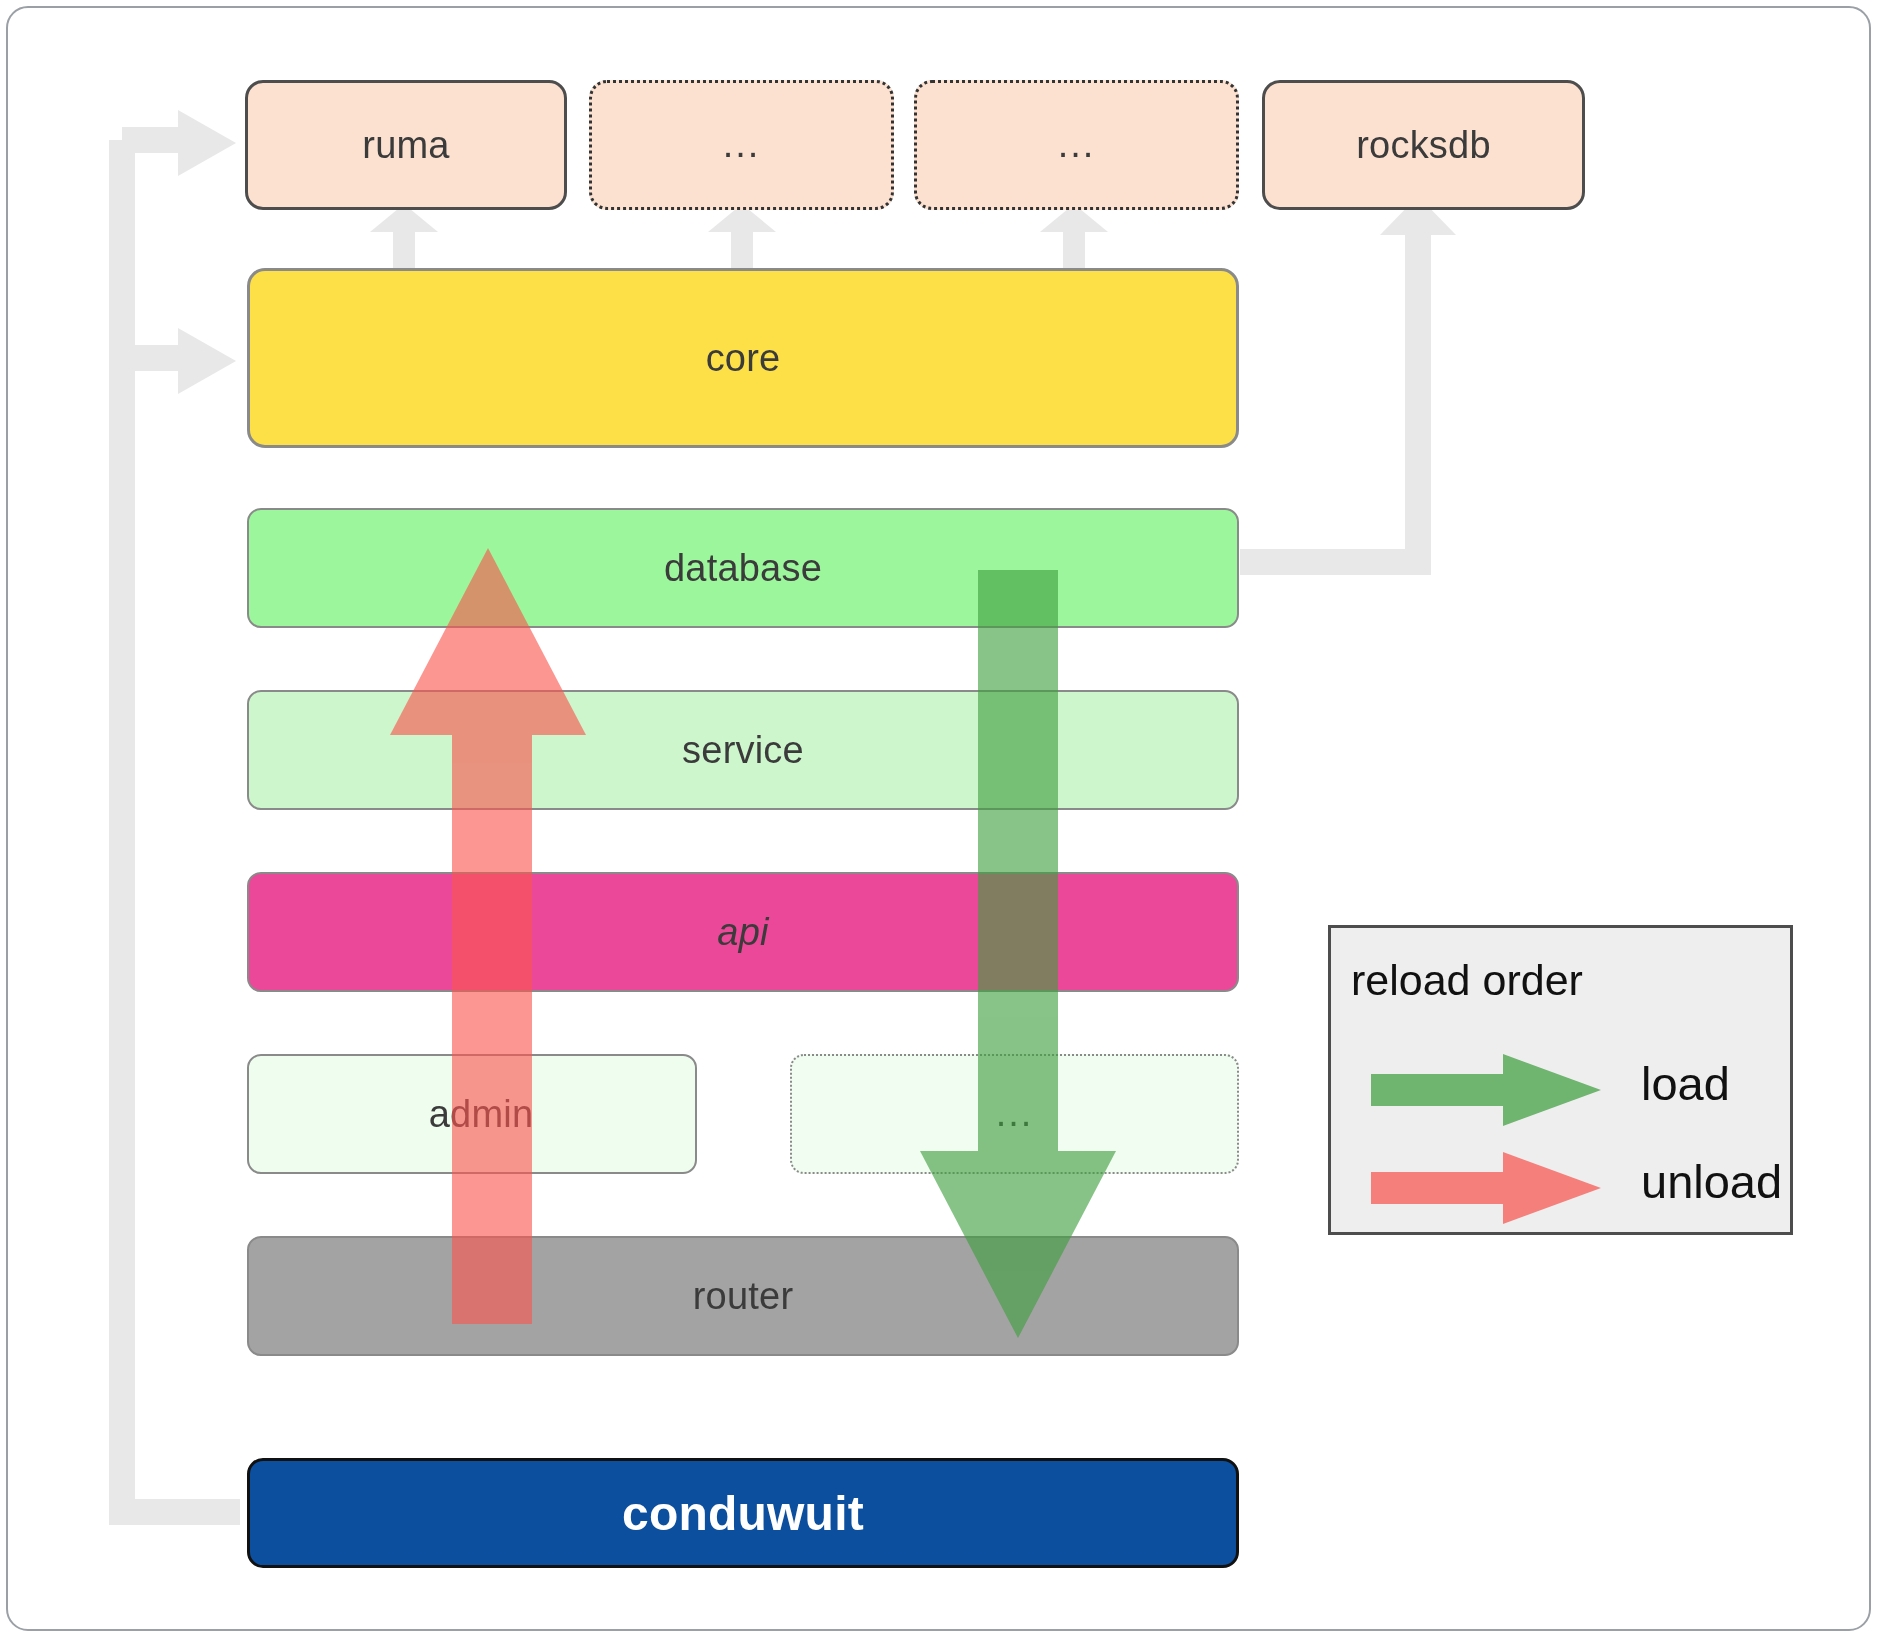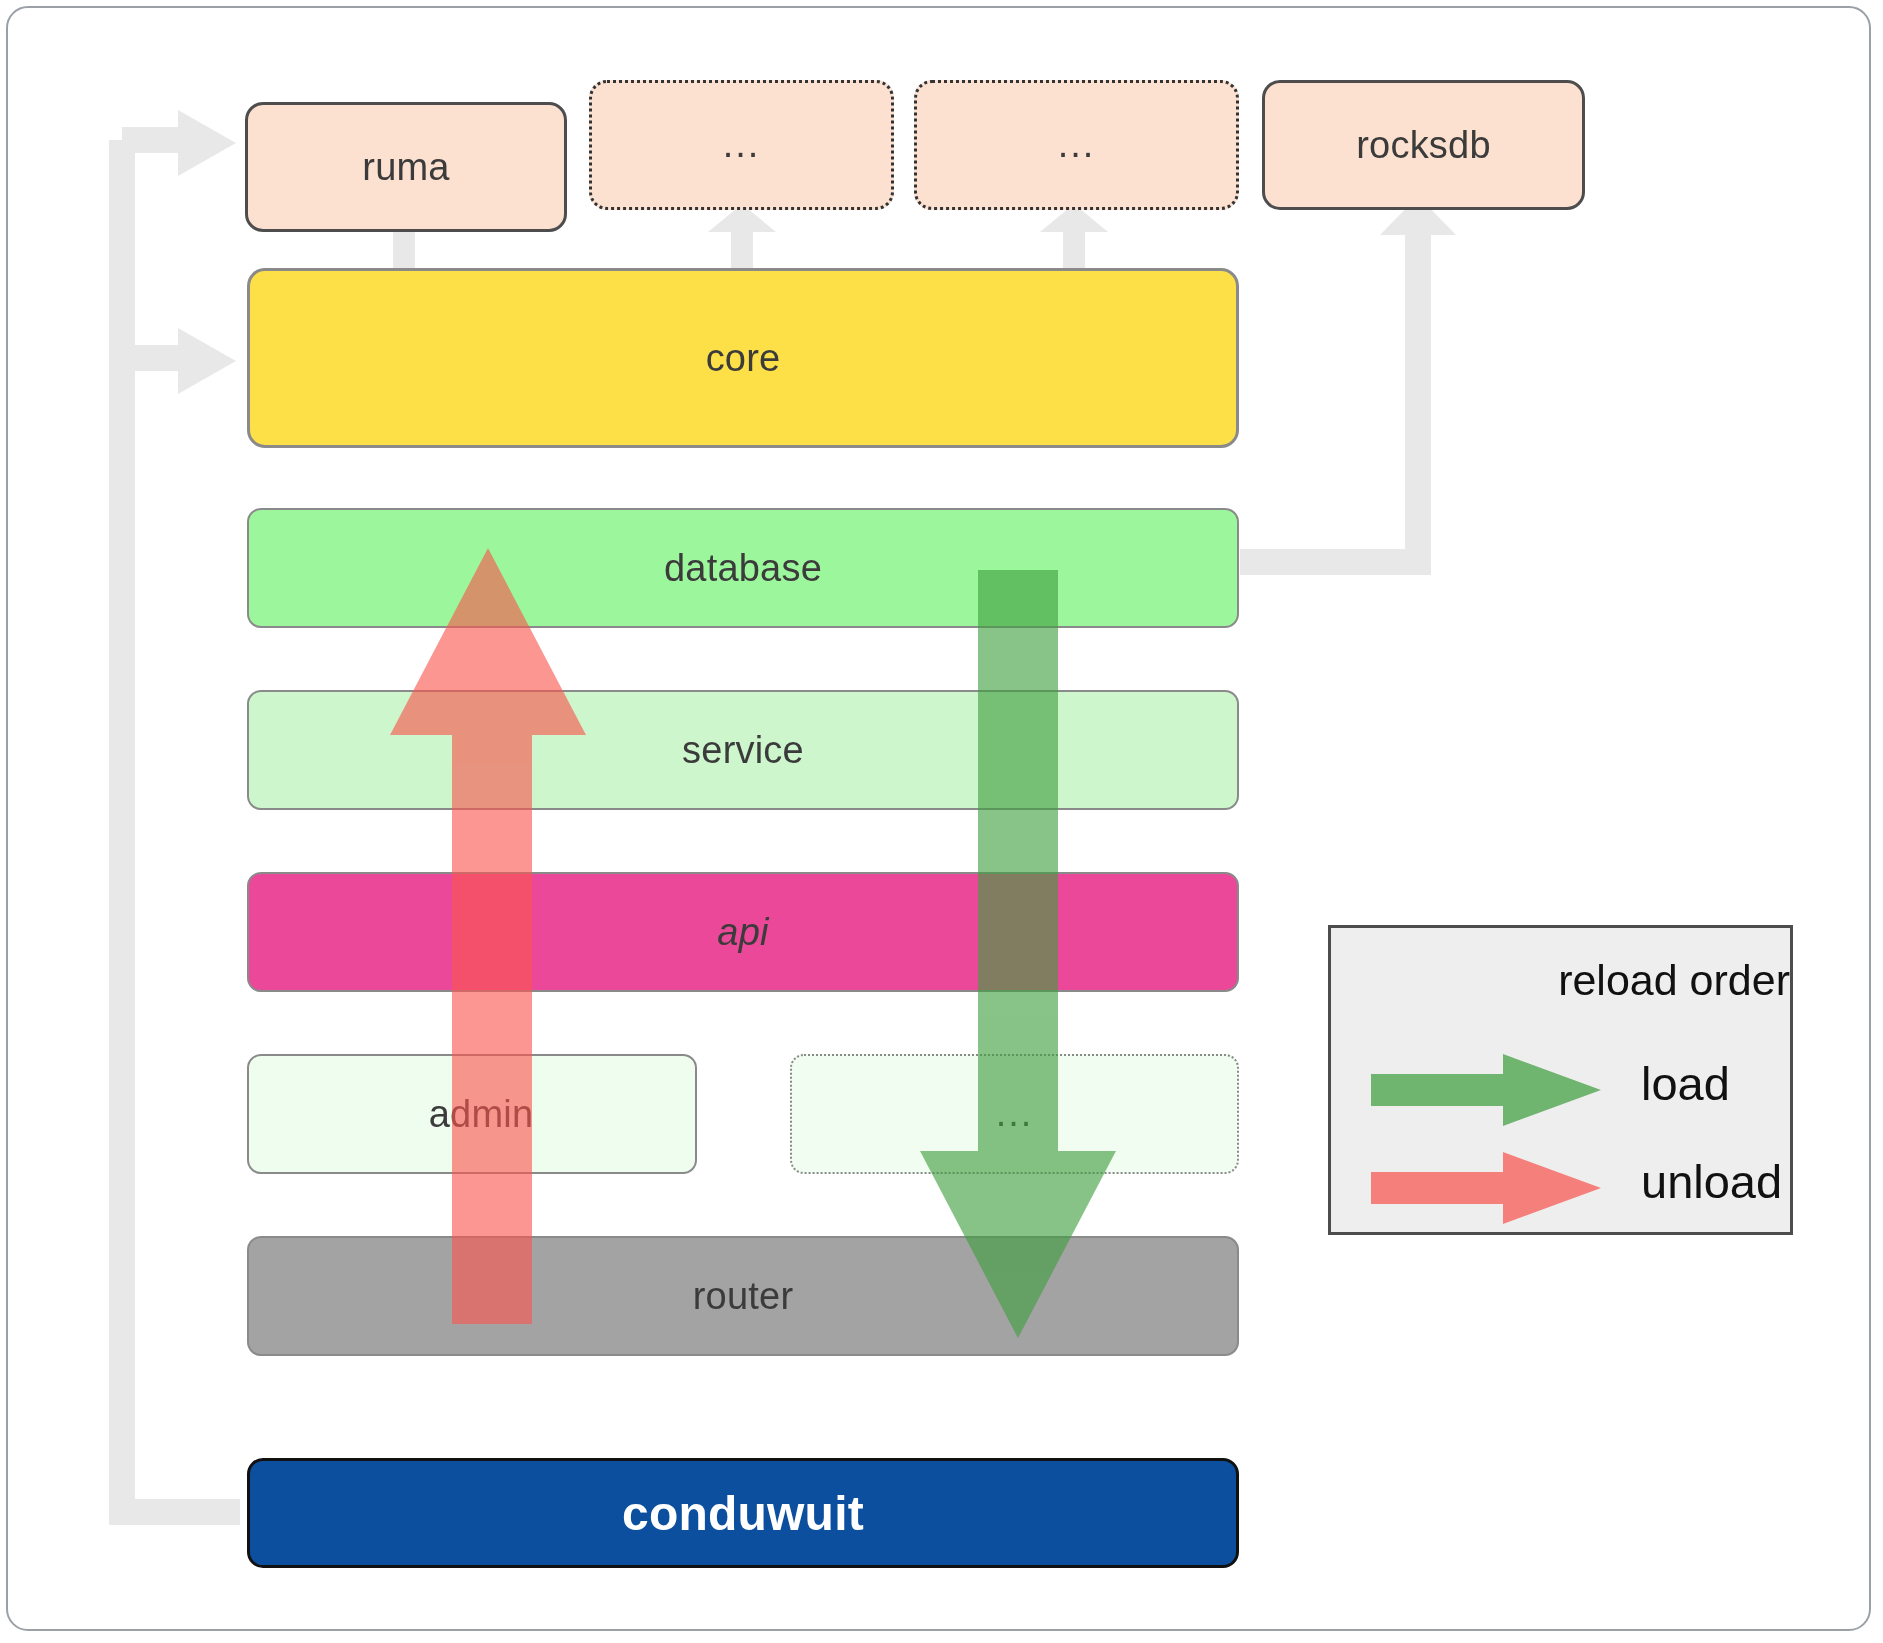--- a/index.html
+++ b/index.html
@@ -113,23 +113,24 @@
     height: 310px;
     background: #eeeeee;
     border: 3px solid #4d4d4d;
     box-sizing: border-box;
   }
   #legend-title {
     position: absolute;
     left: 0;
     top: 28px;
     width: 100%;
-    text-align: right;
+    text-align: left;
     font-size: 43px;
     color: #111111;
+    padding-left: 20px;
   }
   .legend-row {
     position: absolute;
     left: 0;
     width: 100%;
     height: 80px;
   }
   .legend-label {
     position: absolute;
     left: 310px;
@@ -185,21 +186,21 @@
       <path d="M 1074 272 L 1074 232" fill="none" stroke="#e8e8e8" stroke-width="22"></path>
       <polygon points="1040,232 1074,204 1108,232" fill="#e8e8e8"></polygon>
     </g>
 
     <g>
       <path d="M 1240 562 L 1418 562 L 1418 235" fill="none" stroke="#e8e8e8" stroke-width="26"></path>
       <polygon points="1380,235 1418,196 1456,235" fill="#e8e8e8"></polygon>
     </g>
   </svg>
 
-  <div class="box dep-solid" style="left:245px; top:80px; width:322px; height:130px;margin-top:22px;">
+  <div class="box dep-solid" style="left:245px; top:80px; width:322px; height:130px;">
     <span>ruma</span>
   </div>
 
   <div class="box dep-dotted" style="left:589px; top:80px; width:305px; height:130px;">
     <span class="ellipsis-text">...</span>
   </div>
 
   <div class="box dep-dotted" style="left:914px; top:80px; width:325px; height:130px;">
     <span class="ellipsis-text">...</span>
   </div>

